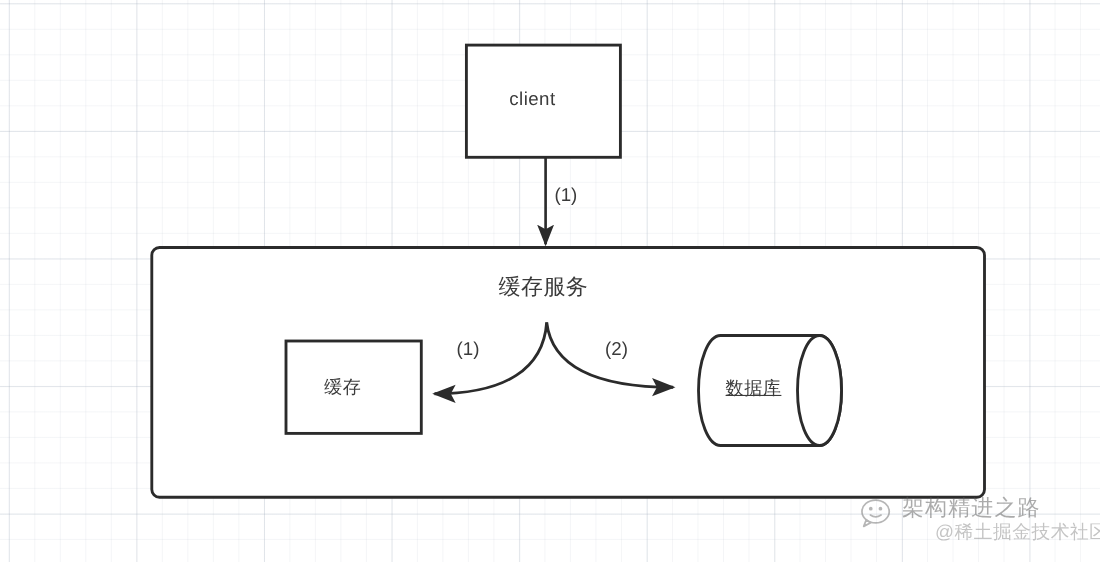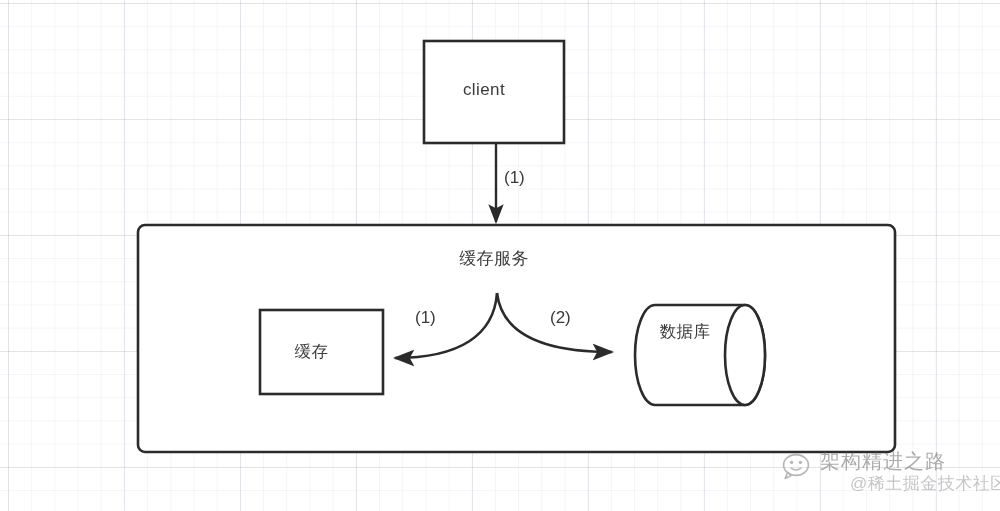--- a/index.html
+++ b/index.html
@@ -44,33 +44,34 @@
   #client-label {
     left: 424px;
     top: 80px;
     width: 120px;
     font-size: 17px;
   }
   #service-label {
     left: 404px;
     top: 247px;
     width: 180px;
-    font-size: 17px;
+    font-size: 20px;
   }
   #cache-label {
     left: 260px;
     top: 341px;
     width: 103px;
     font-size: 16.5px;
   }
   #database-label {
     left: 626px;
-    top: 321px;
+    top: 342px;
     width: 118px;
     font-size: 16.5px;
+    text-decoration: underline;
   }
   .edge-label {
     position: absolute;
     color: #3a3a3a;
     font-size: 17px;
     white-space: nowrap;
     pointer-events: none;
   }
   #edge-label-client {
     left: 504px;

